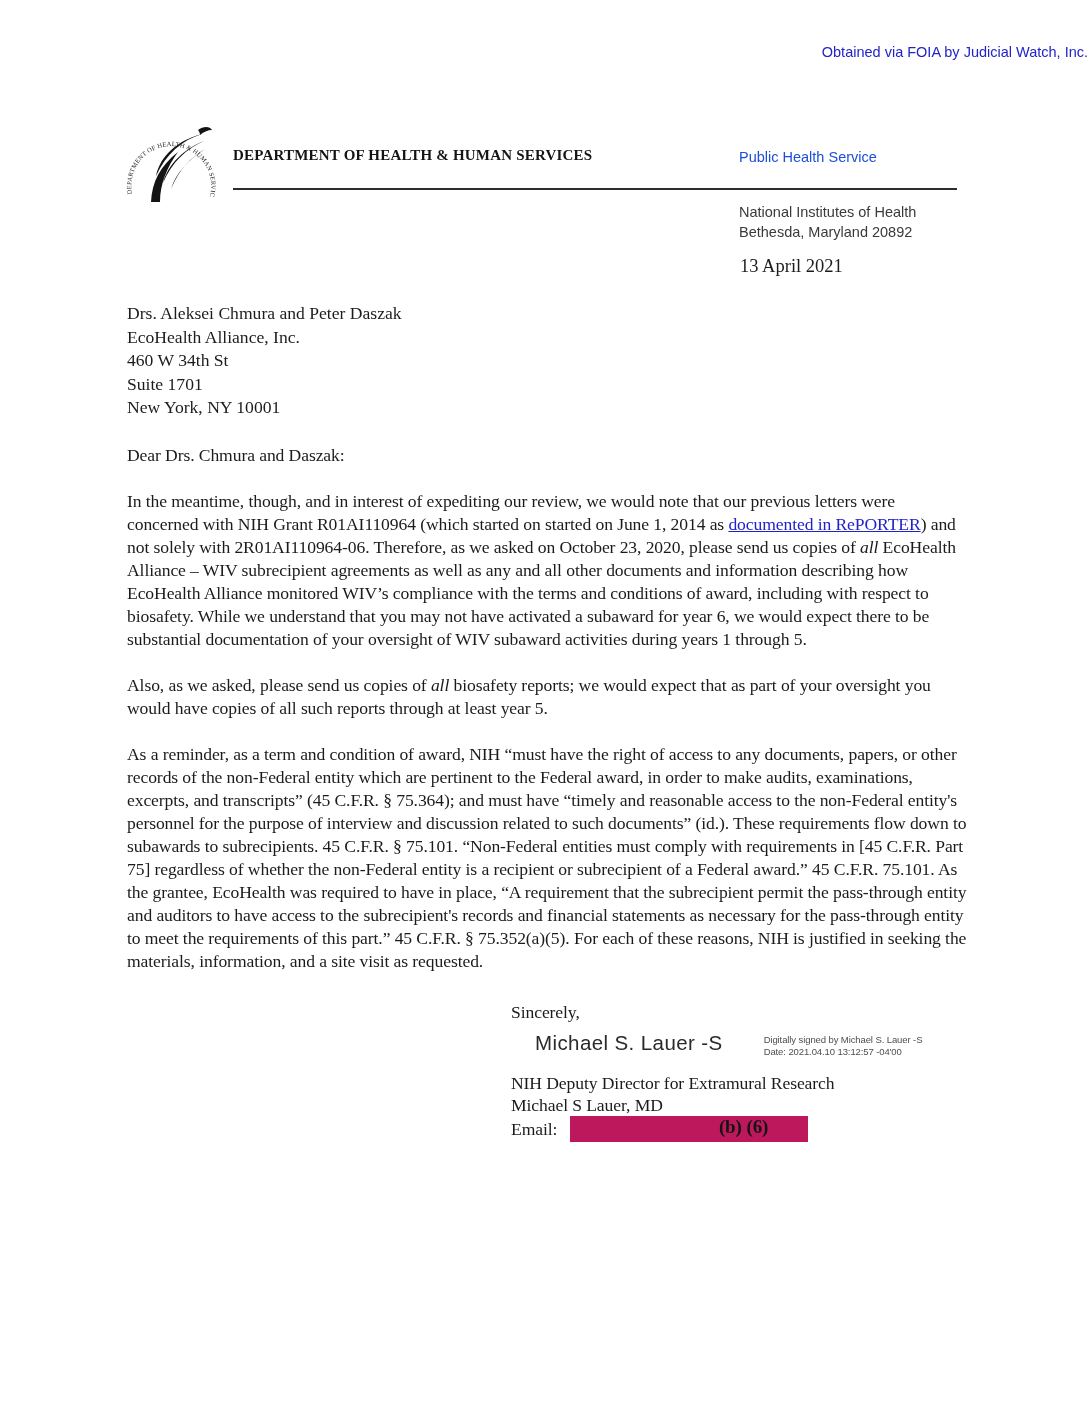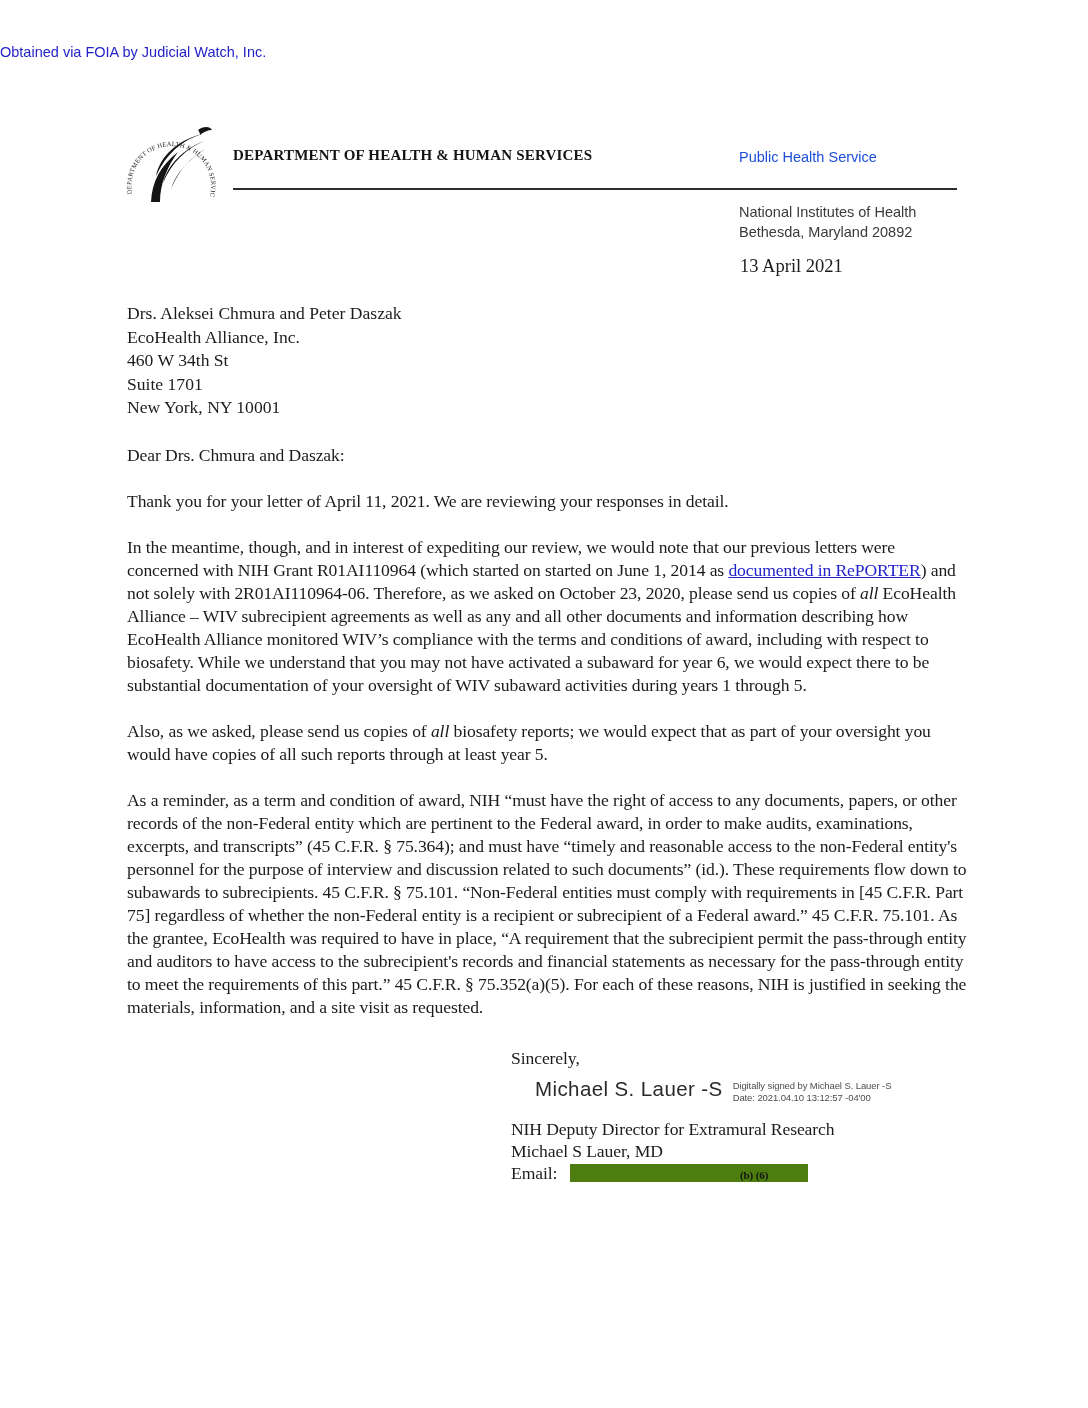--- a/index.html
+++ b/index.html
@@ -9,21 +9,21 @@
     position: relative;
     width: 1088px;
     height: 1408px;
     background: #ffffff;
     overflow: hidden;
     font-family: "Liberation Serif", serif;
     color: #1c1c1c;
   }
   .foia-banner {
     position: absolute; top: 44px; left: 0; width: 100%;
-    text-align: left;
+    text-align: right;
     font-family: "Liberation Sans", sans-serif;
     font-size: 14.5px; color: #2323c8;
   }
   .logo { position: absolute; top: 110px; left: 116px; }
   .dept-title {
     position: absolute; top: 147px; left: 233px;
     font-weight: bold; font-size: 15px; letter-spacing: 0.2px; color: #141414;
     white-space: nowrap;
   }
   .phs {
@@ -40,37 +40,37 @@
   .date { position: absolute; top: 256px; left: 740px; font-size: 18.5px; }
   .recipient { position: absolute; top: 302px; left: 127px; font-size: 17.6px; line-height: 23.5px; }
   .body {
     position: absolute; top: 444px; left: 127px; width: 840px;
     font-size: 17.6px; line-height: 23px; letter-spacing: -0.1px; color: #1b1b1b;
   }
   .body p { margin: 0 0 23px 0; }
   .em { font-style: italic; }
   .link { color: #2222cc; text-decoration: underline; cursor: pointer; font-family: Liberation Serif, serif; }
   .closing { margin-top: 28px; margin-left: 384px; }
-  .sig-row { display: flex; align-items: flex-start; margin: 7px 0 15px 24px; }
+  .sig-row { display: flex; align-items: flex-start; margin: 7px 0 15px 24px; gap: 41px; }
   .sig-name {
     font-family: "Liberation Sans", sans-serif;
     font-size: 20.5px; letter-spacing: 0.4px; color: #2a2a2a; white-space: nowrap;
   }
   .sig-note {
-    margin-left: 10px; padding-top: 3px;
+    margin-left: 0; padding-top: 3px;
     font-family: "Liberation Sans", sans-serif;
     font-size: 9.5px; line-height: 11.5px; color: #4e4e4e; white-space: nowrap;
   }
   .sig-block { line-height: 22px; }
   .email-line { display: flex; align-items: center; }
   .redaction {
-    display: inline-block; width: 238px; height: 18px;
-    background: #4d7c0f; margin-left: 13px;
+    display: inline-block; width: 238px; height: 26px;
+    background: #be185d; margin-left: 13px;
     text-align: right; padding-right: 40px;
-    font-weight: bold; font-size: 11px; line-height: 22px; color: #141414;
+    font-weight: bold; font-size: 19px; line-height: 22px; color: #141414;
   }
 </style>
 </head>
 <body>
 
 <div class="page">
 
   <div class="foia-banner">Obtained via FOIA by Judicial Watch, Inc.</div>
 
   <svg class="logo" width="108" height="110" viewBox="0 0 108 110" xmlns="http://www.w3.org/2000/svg">
@@ -102,21 +102,20 @@
   <div class="recipient">
     <div>Drs. Aleksei Chmura and Peter Daszak</div>
     <div>EcoHealth Alliance, Inc.</div>
     <div>460 W 34th St</div>
     <div>Suite 1701</div>
     <div>New York, NY 10001</div>
   </div>
 
   <div class="body">
     <p>Dear Drs. Chmura and Daszak:</p>
-    <p>Thank you for your letter of April 11, 2021. We are reviewing your responses in detail.</p>
     <p><span>In the meantime, though, and in interest of expediting our review, we would note that our previous letters were concerned with NIH Grant R01AI110964 (which started on started on June 1, 2014 as </span><a class="link">documented in RePORTER</a><span>) and not solely with 2R01AI110964-06.  Therefore, as we asked on October 23, 2020, please send us copies of </span><span class="em">all</span><span> EcoHealth Alliance – WIV subrecipient agreements as well as any and all other documents and information describing how EcoHealth Alliance monitored WIV’s compliance with the terms and conditions of award, including with respect to biosafety.  While we understand that you may not have activated a subaward for year 6, we would expect there to be substantial documentation of your oversight of WIV subaward activities during years 1 through 5.</span></p>
     <p><span>Also, as we asked, please send us copies of </span><span class="em">all</span><span> biosafety reports; we would expect that as part of your oversight you would have copies of all such reports through at least year 5.</span></p>
     <p>As a reminder, as a term and condition of award, NIH “must have the right of access to any documents, papers, or other records of the non-Federal entity which are pertinent to the Federal award, in order to make audits, examinations, excerpts, and transcripts” (45 C.F.R. § 75.364); and must have “timely and reasonable access to the non-Federal entity's personnel for the purpose of interview and discussion related to such documents” (id.). These requirements flow down to subawards to subrecipients. 45 C.F.R. § 75.101. “Non-Federal entities must comply with requirements in [45 C.F.R. Part 75] regardless of whether the non-Federal entity is a recipient or subrecipient of a Federal award.” 45 C.F.R. 75.101. As the grantee, EcoHealth was required to have in place, “A requirement that the subrecipient permit the pass-through entity and auditors to have access to the subrecipient's records and financial statements as necessary for the pass-through entity to meet the requirements of this part.” 45 C.F.R. § 75.352(a)(5). For each of these reasons, NIH is justified in seeking the materials, information, and a site visit as requested.</p>
 
     <div class="closing">
       <div>Sincerely,</div>
       <div class="sig-row">
         <span class="sig-name">Michael S. Lauer -S</span>
         <div class="sig-note">
           <div>Digitally signed by Michael S. Lauer -S</div>

